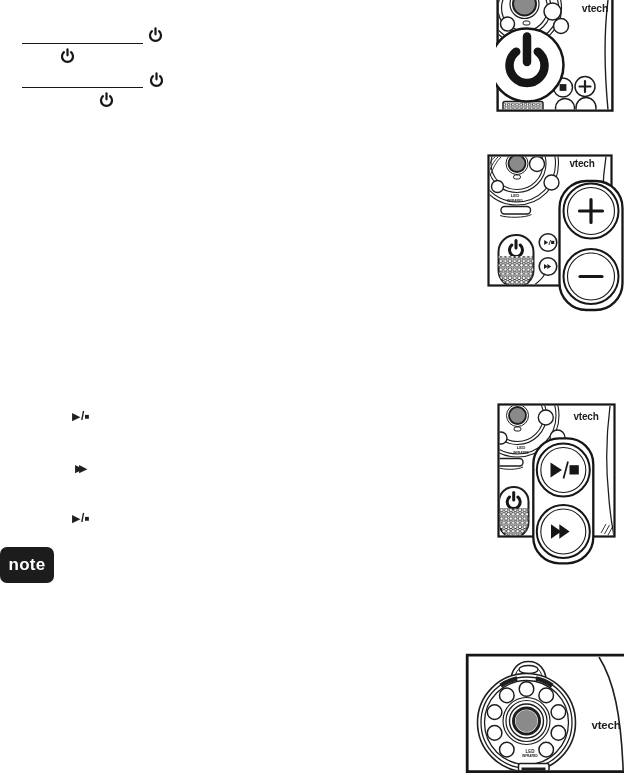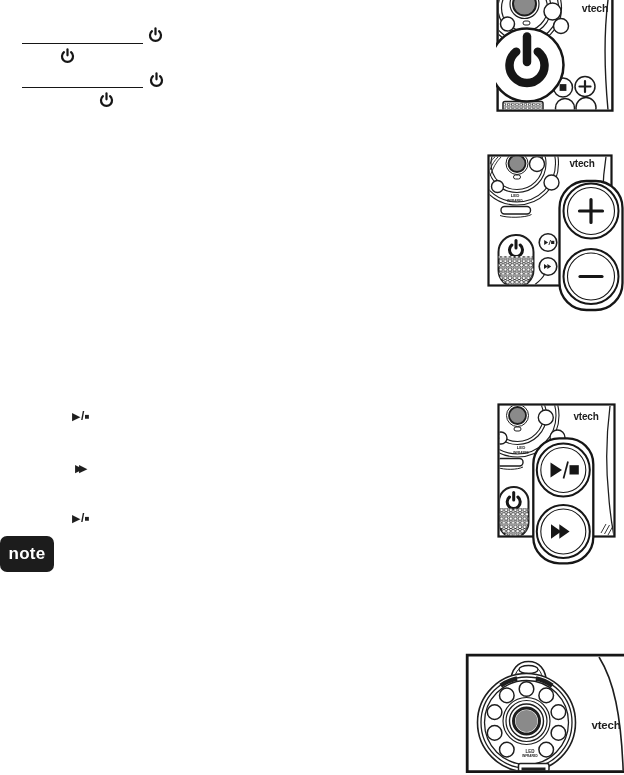--- a/index.html
+++ b/index.html
@@ -49,21 +49,21 @@
   <svg class="abs pwricon" style="left:98px;top:91px;">
       <use href="#pwr"></use>
     </svg>
 
   <span class="abs inline-icon" style="left:72px;top:407px;"><span class="g-play">▶</span><span class="g-slash">/</span><span class="g-stop">■</span></span>
 
   <span class="abs inline-icon" style="left:75px;top:459px;"><span class="g-ff">▶▶</span></span>
 
   <span class="abs inline-icon" style="left:72px;top:509px;"><span class="g-play">▶</span><span class="g-slash">/</span><span class="g-stop">■</span></span>
 
-  <div class="abs note-badge" style="left:0px;top:536px;">
+  <div class="abs note-badge" style="left:0px;top:547px;">
     <span>note</span>
   </div>
 
   <div class="abs" style="left:496px;top:0px;">
     <svg width="128" height="118" viewBox="0 0 128 118">
       <defs>
         <clipPath id="clipF1">
             <rect x="2.8" y="0" width="112.4" height="109.4"></rect>
           </clipPath>
         <pattern id="hc1" width="4.2" height="7.6" patternUnits="userSpaceOnUse">

